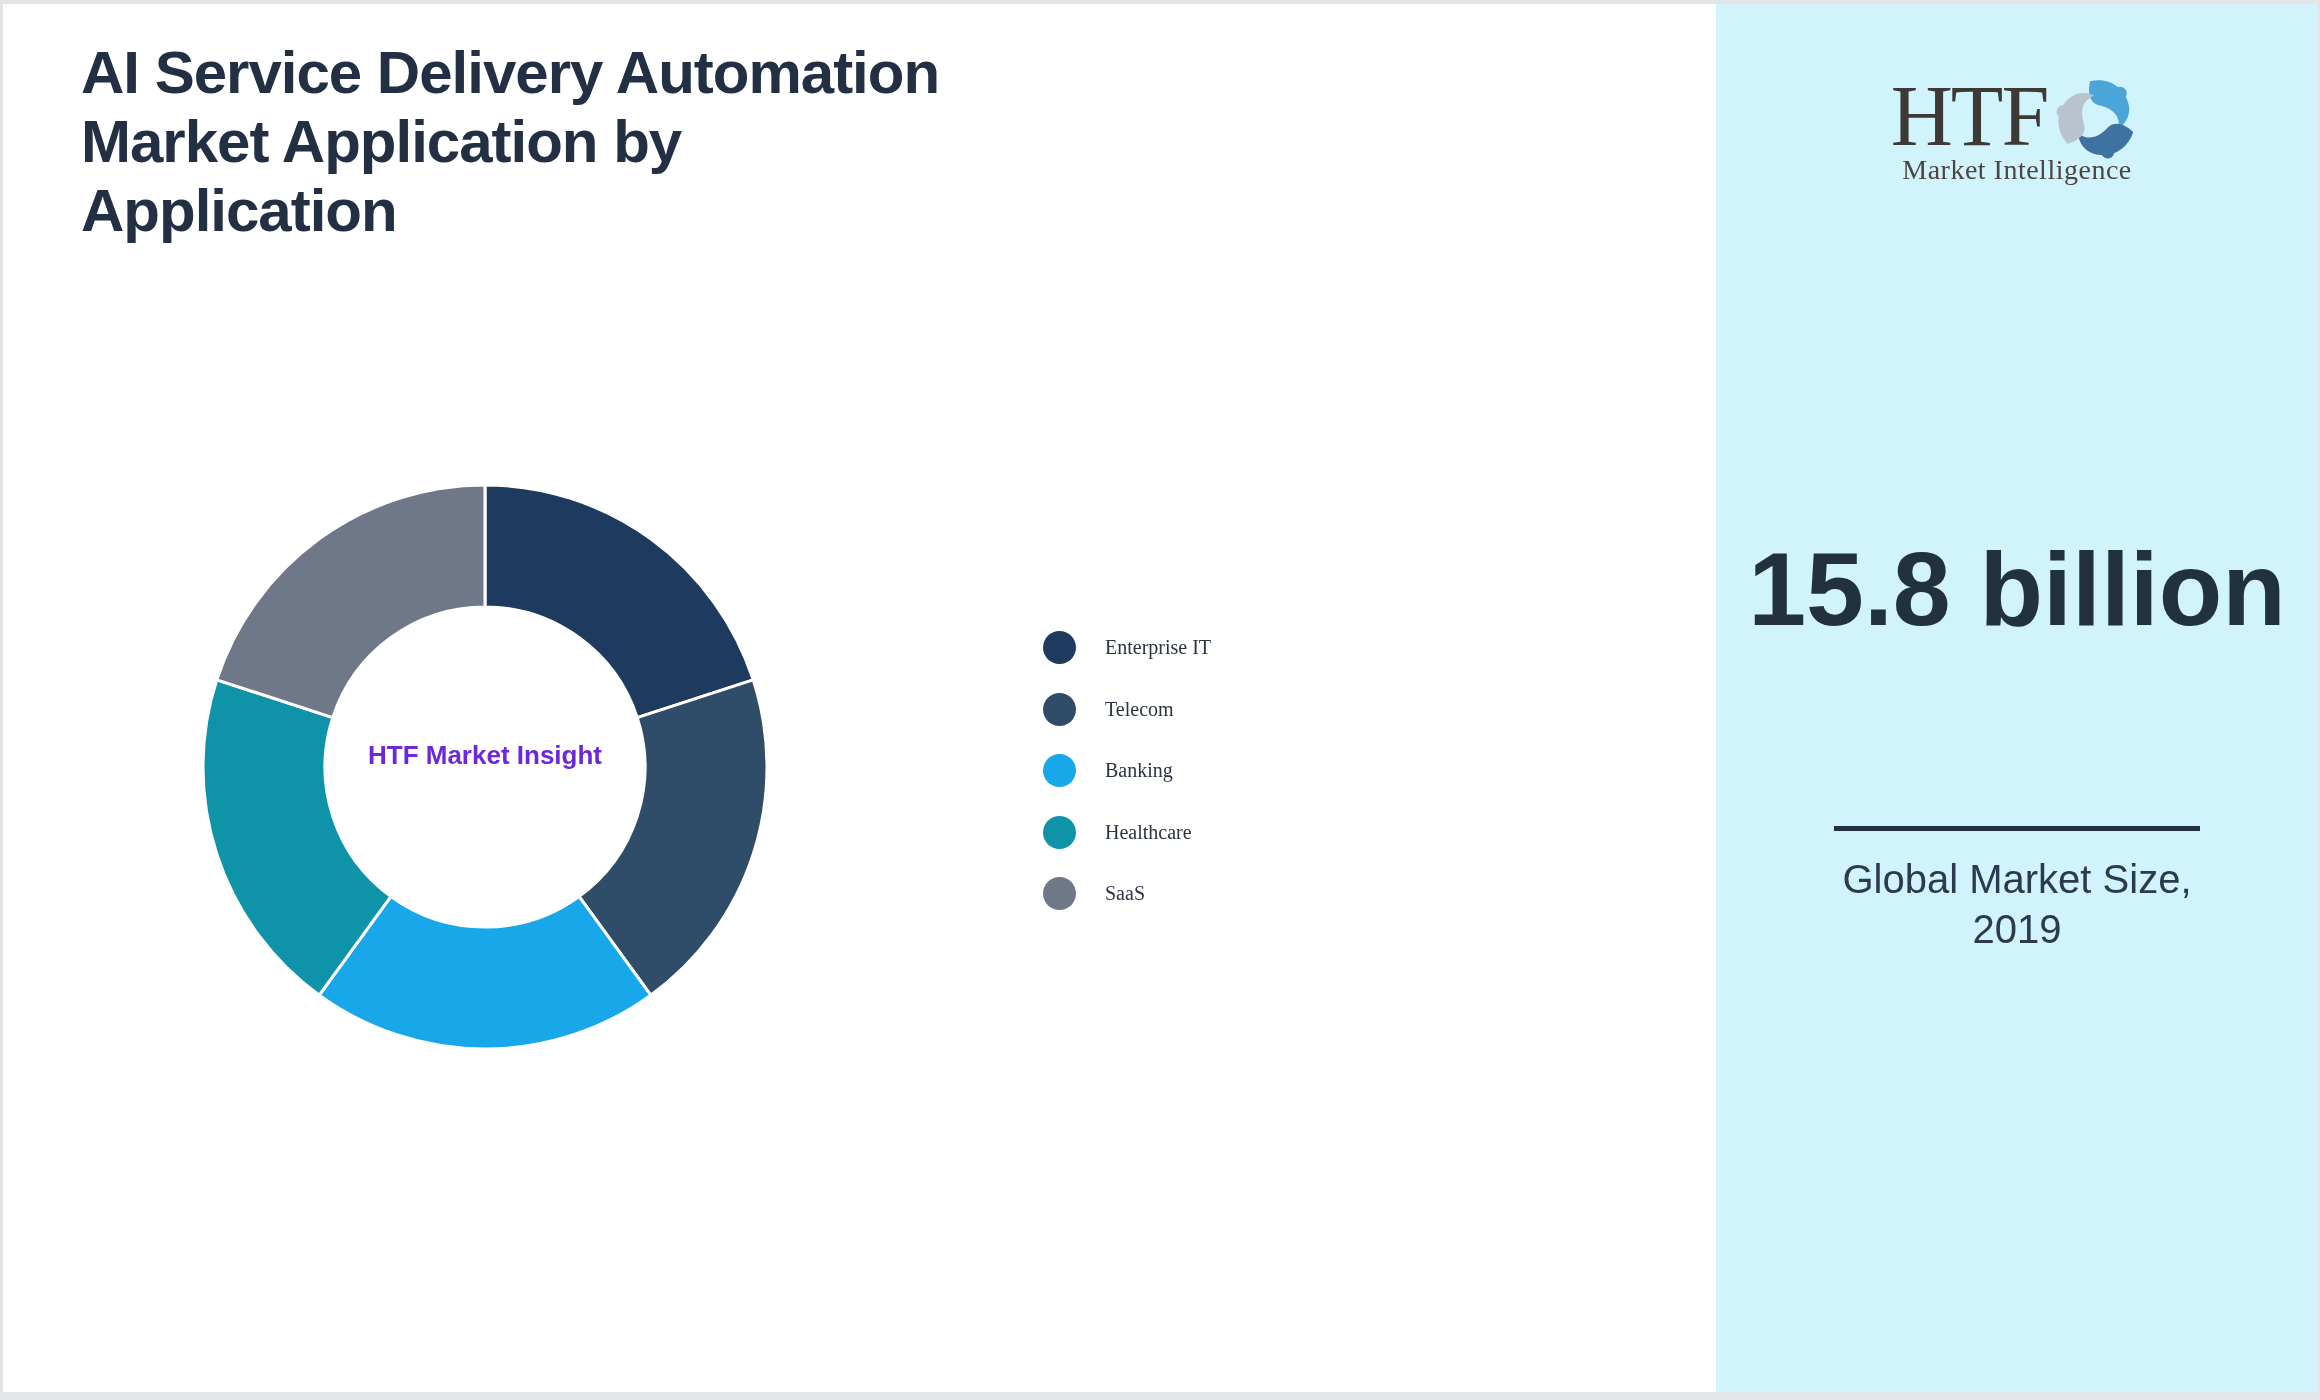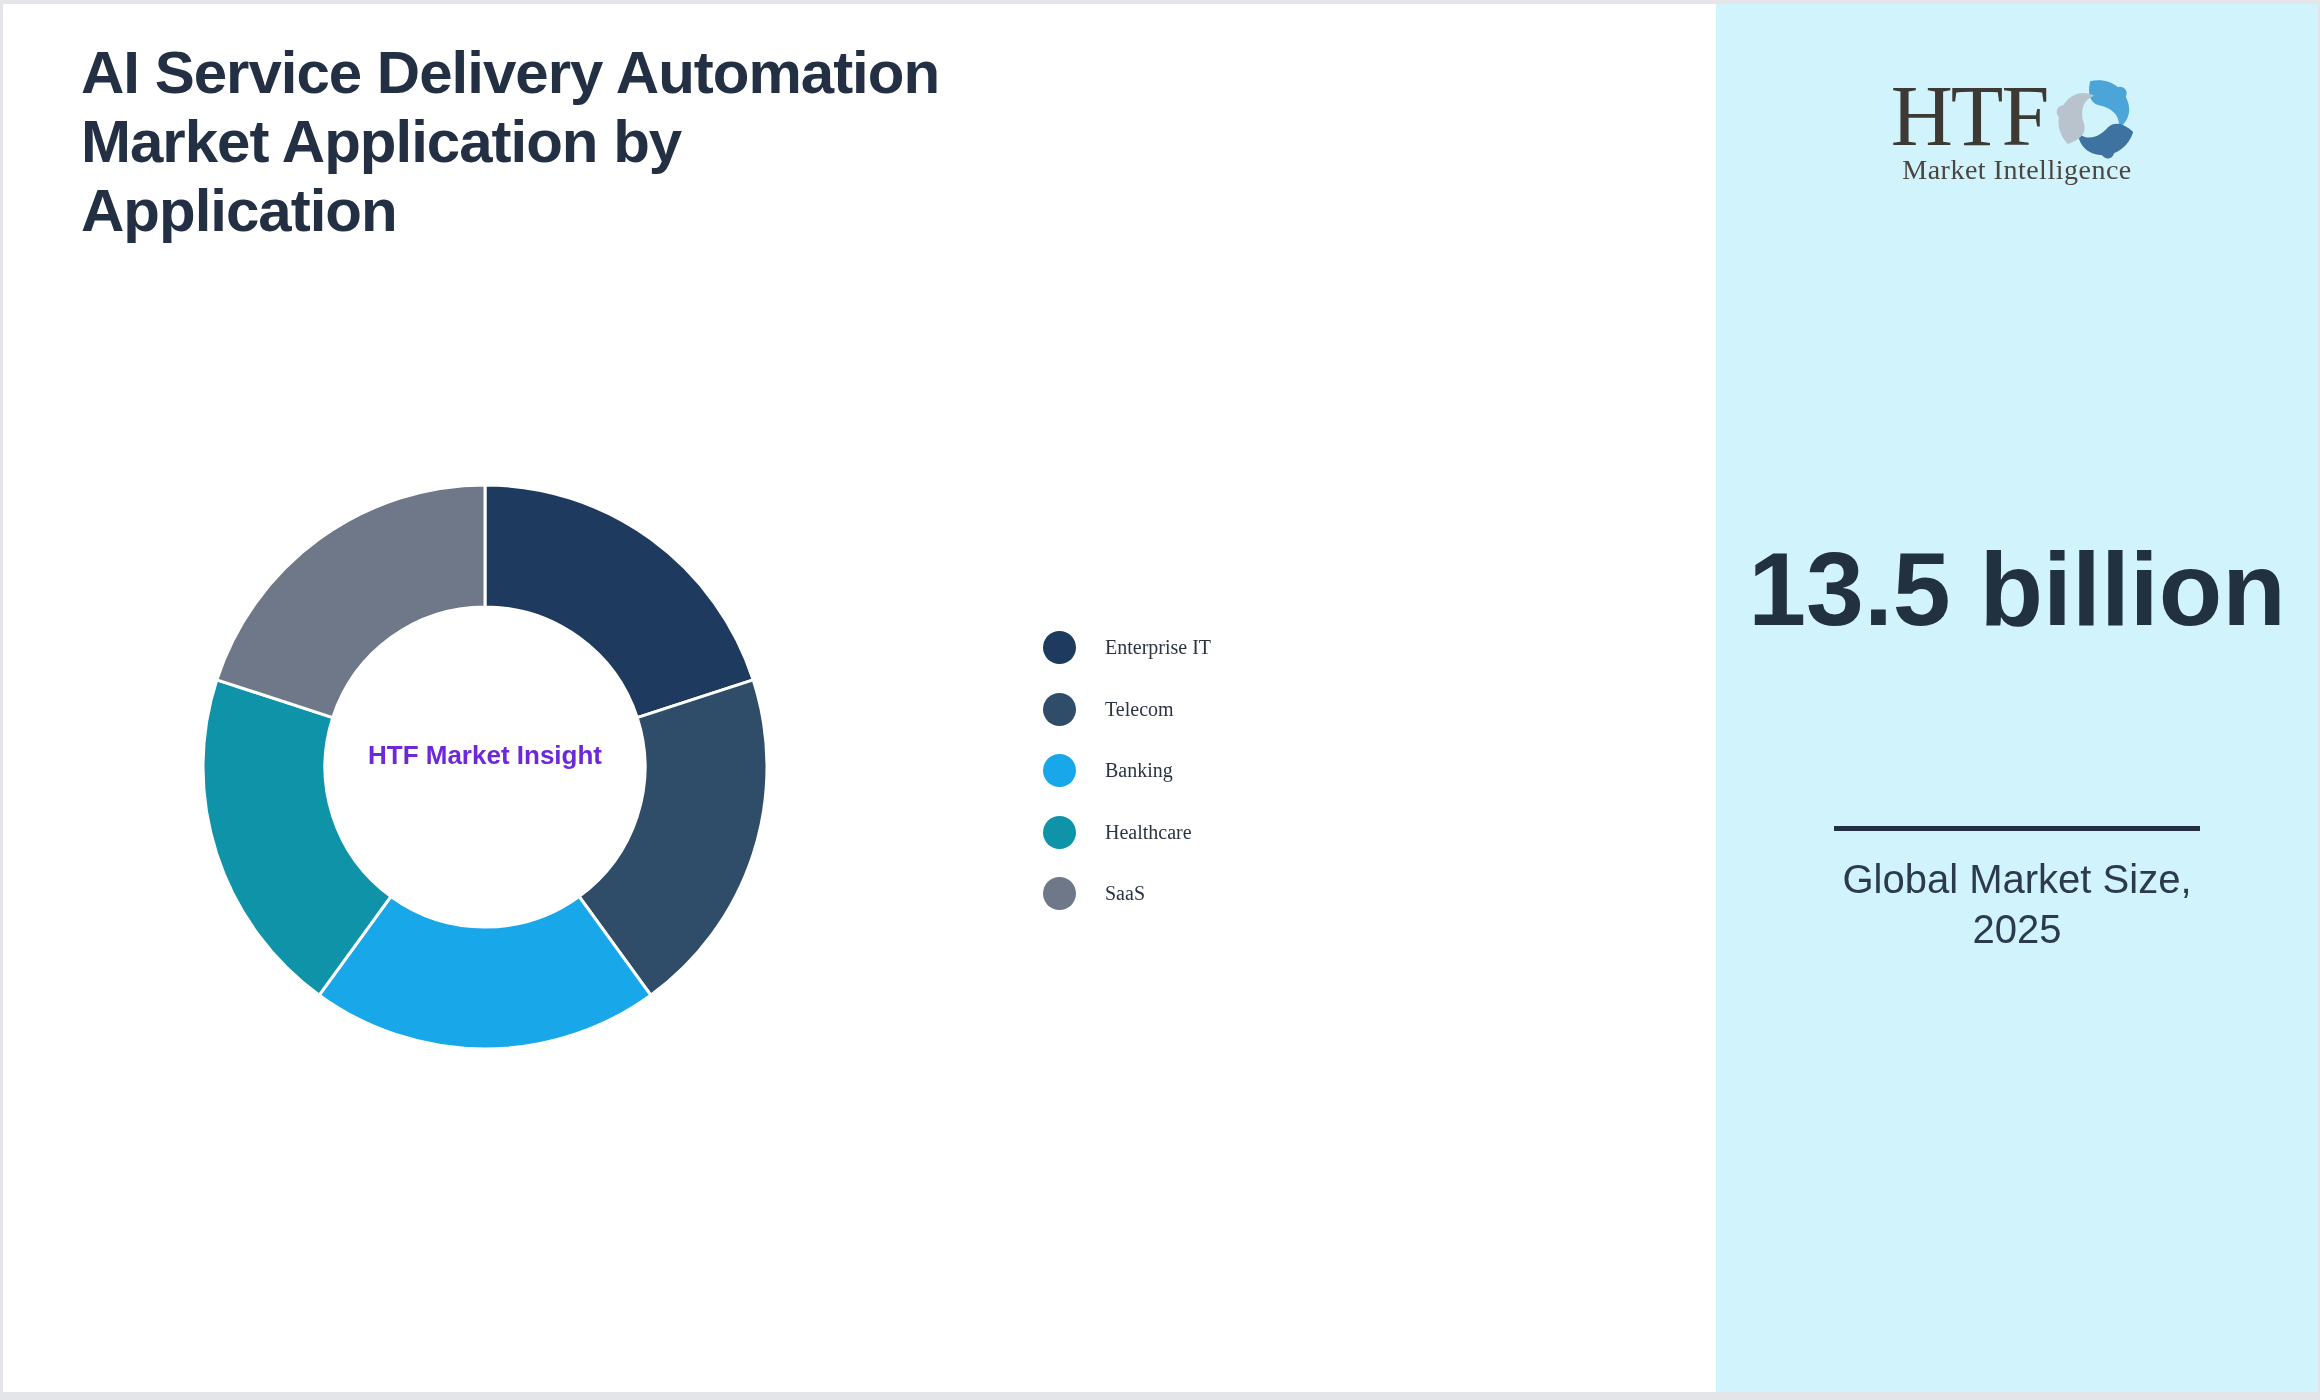--- a/index.html
+++ b/index.html
@@ -131,20 +131,20 @@
             <g transform="rotate(240)">
               <path d="M -8 -44 C 14 -49 33 -36 37 -16 C 39 -5 34 5 25 11 C 28 -3 18 -13 2 -16 C -9 -19 -11 -31 -8 -44 Z" fill="#B9C3CE"></path>
               <circle cx="27" cy="-30" r="7.5" fill="#B9C3CE"></circle>
             </g>
           </g>
       </svg>
     </div>
 
     <div class="logo-sub">Market Intelligence</div>
 
-    <div class="big-number">13.5 billion</div>
+    <div class="big-number">15.8 billion</div>
 
     <div class="divider"></div>
 
-    <div class="caption">Global Market Size, 2025</div>
+    <div class="caption">Global Market Size, 2019</div>
   </div>
 
 </div>
 
 </body></html>

